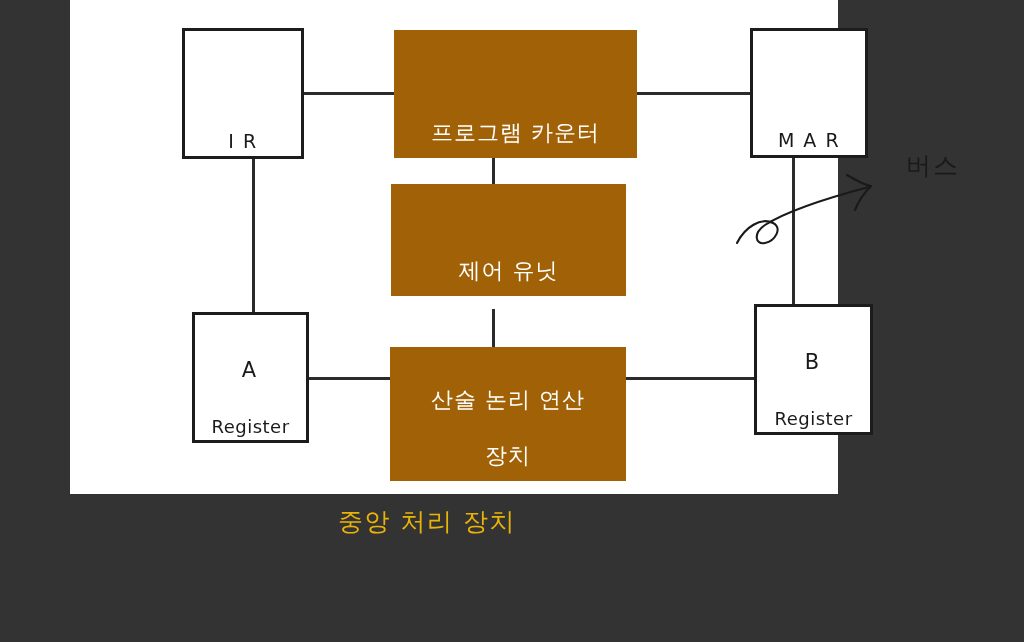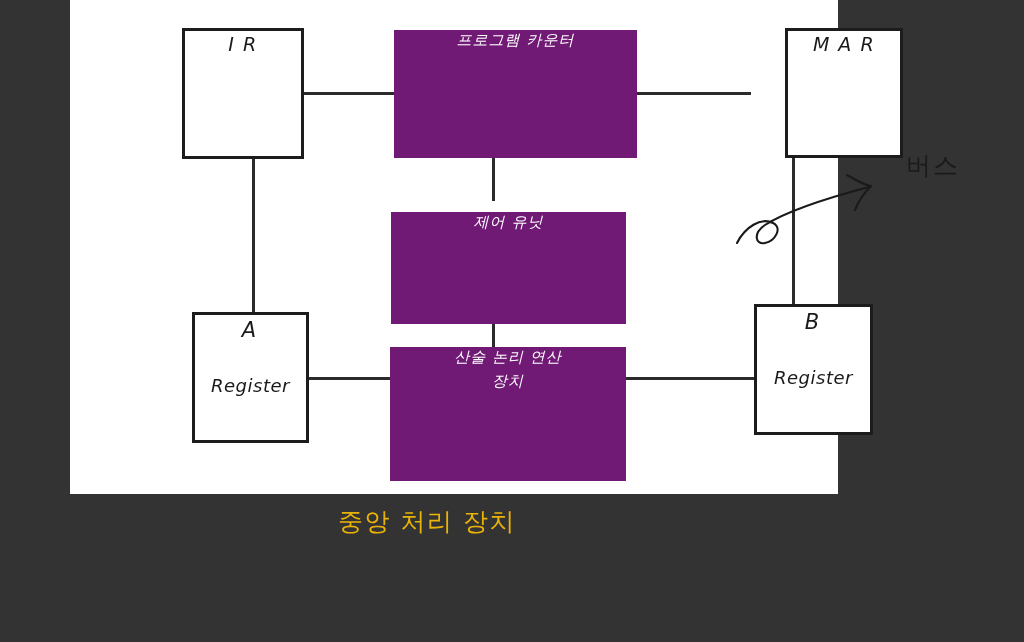--- a/index.html
+++ b/index.html
@@ -24,61 +24,60 @@
     top: 0px;
     width: 768px;
     height: 494px;
     background: #ffffff;
   }
   
   .node {
     position: absolute;
     box-sizing: border-box;
     display: flex;
-    align-items: flex-start;
+    align-items: flex-end;
     justify-content: center;
     text-align: center;
     line-height: 1.45;
-    font-style: italic;
   }
   .node-reg {
     border: 3px solid #1c1c1c;
     background: #ffffff;
     color: #1a1a1a;
     font-size: 19px;
     letter-spacing: 1.5px;
   }
   .node-reg .lbl-main {
     display: block;
     font-size: 21px;
     letter-spacing: 3px;
   }
   .node-reg .lbl-sub {
     display: block;
     font-size: 18px;
     letter-spacing: 0.5px;
     margin-top: 28px;
   }
   .node-yellow {
-    background: #701a75;
+    background: #a16207;
     color: #ffffff;
-    font-size: 15px;
+    font-size: 22px;
     letter-spacing: 1px;
-    padding: 0 10px;
+    padding: 9px 10px;
   }
   
   #node-ir       { left: 112px; top: 28px;  width: 122px; height: 131px; }
   #node-pc       { left: 324px; top: 30px;  width: 243px; height: 128px; }
-  #node-mar      { left: 680px; top: 28px;  width: 118px; height: 130px; margin-left: 35px; }
-  #node-cu       { left: 321px; top: 212px; width: 235px; height: 112px; }
+  #node-mar      { left: 680px; top: 28px;  width: 118px; height: 130px; }
+  #node-cu       { left: 321px; top: 184px; width: 235px; height: 112px; }
   #node-alu      { left: 320px; top: 347px; width: 236px; height: 134px; }
   #node-areg     { left: 122px; top: 312px; width: 117px; height: 131px; }
   #node-breg     { left: 684px; top: 304px; width: 119px; height: 131px; }
   #node-pc span, #node-cu span, #node-alu span { display: block; }
-  #node-alu .alu-line2 { margin-top: 2px; }
+  #node-alu .alu-line2 { margin-top: 24px; }
 
   
   .conn {
     position: absolute;
     background: #2b2b2b;
   }
   .conn-h { height: 3px; }
   .conn-v { width: 3px; }
   #conn-ir-pc    { left: 234px; top: 92px;  width: 91px; }
   #conn-pc-mar   { left: 567px; top: 92px;  width: 114px; }

